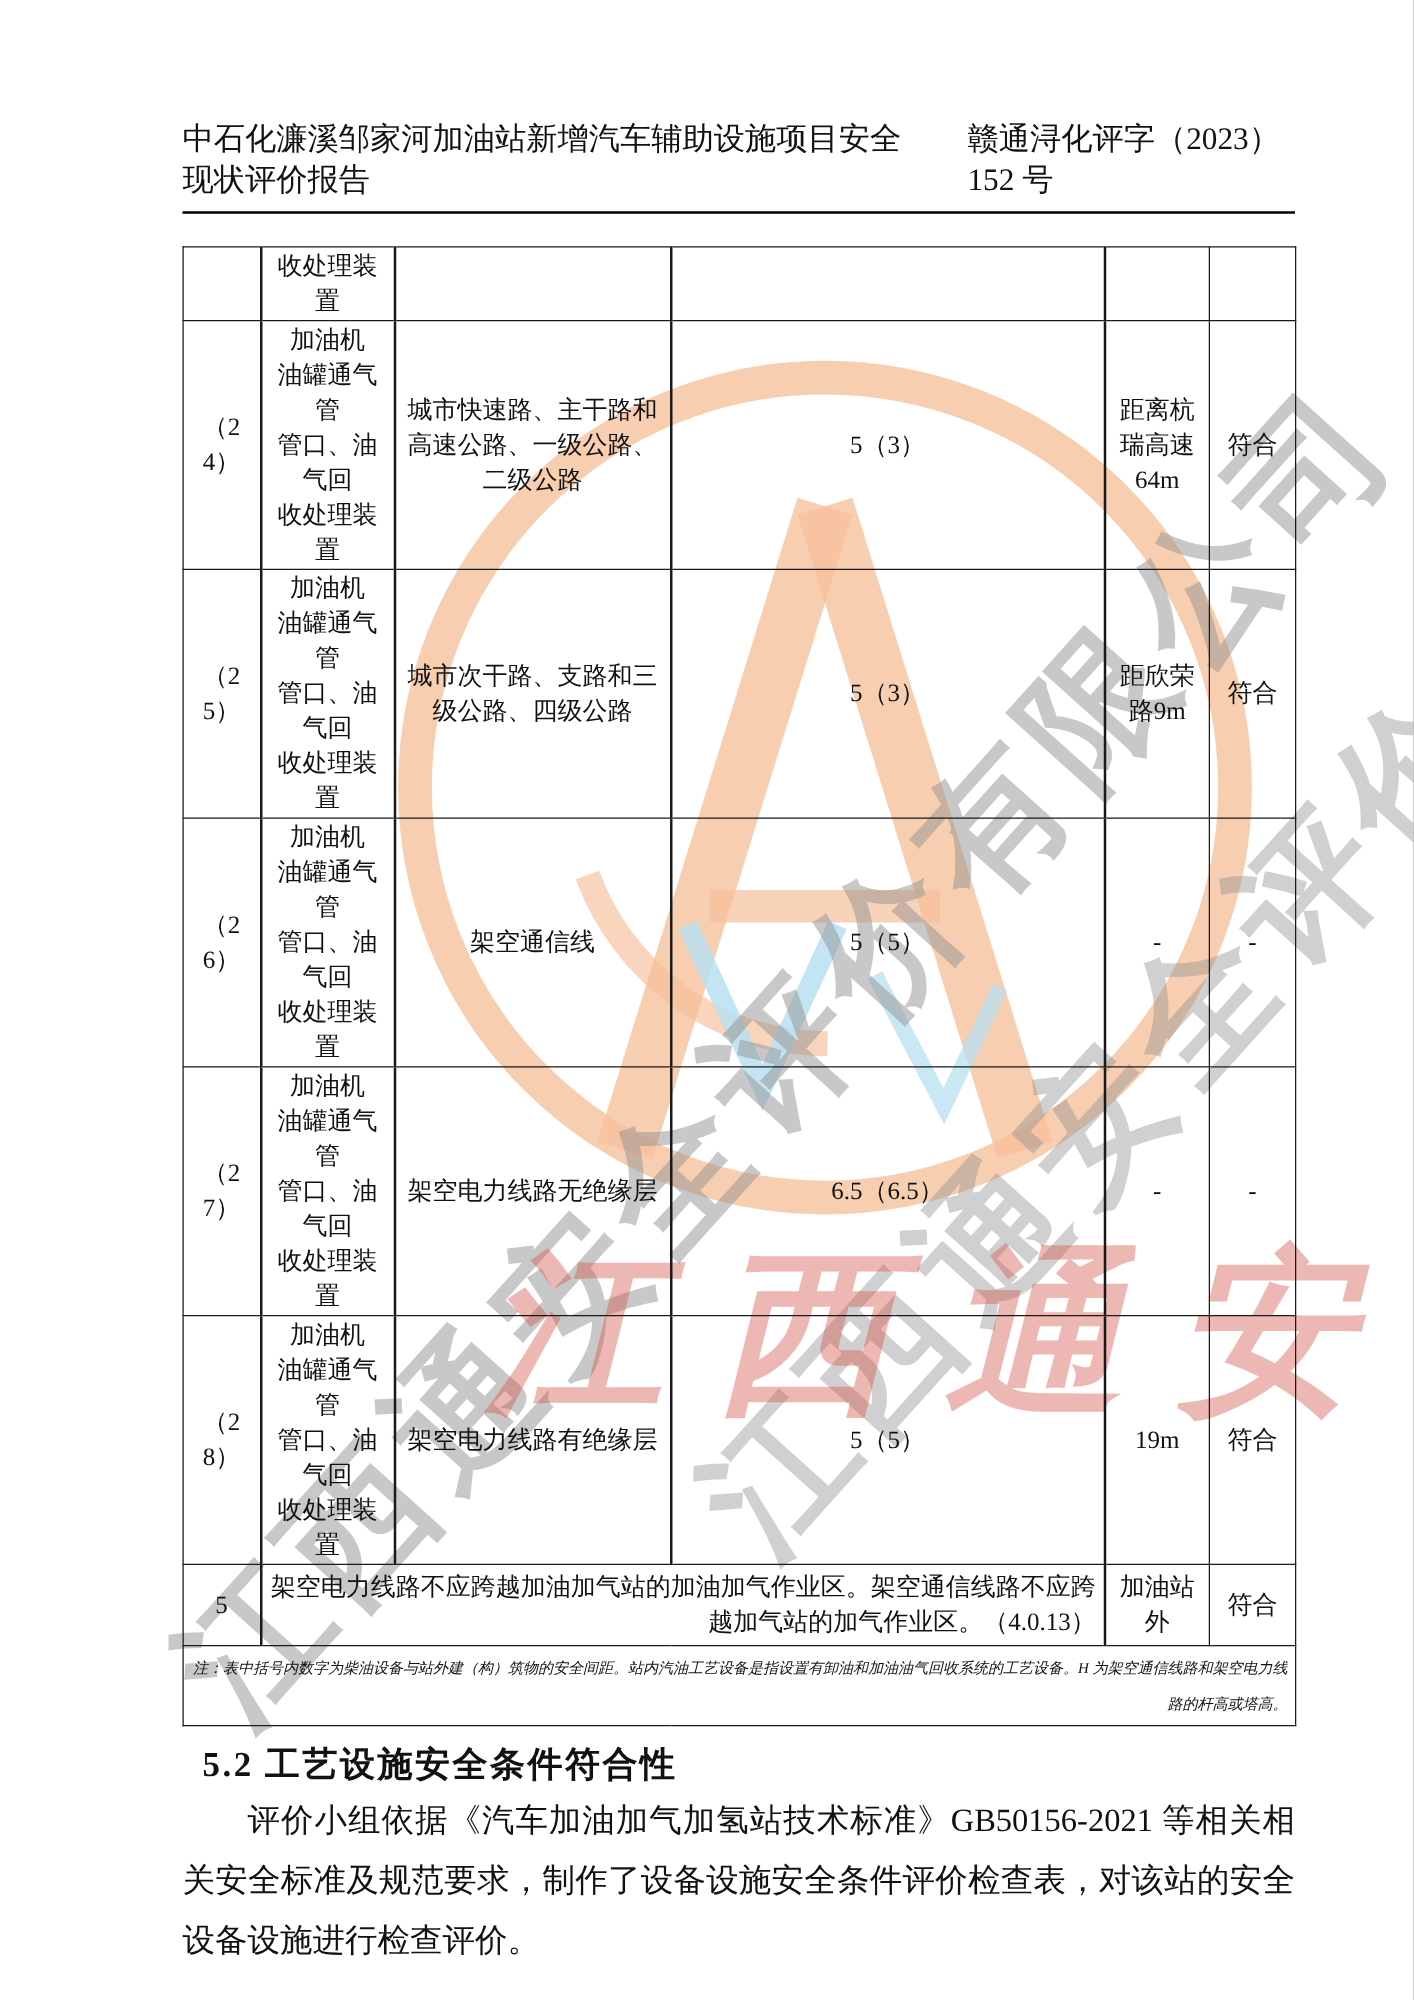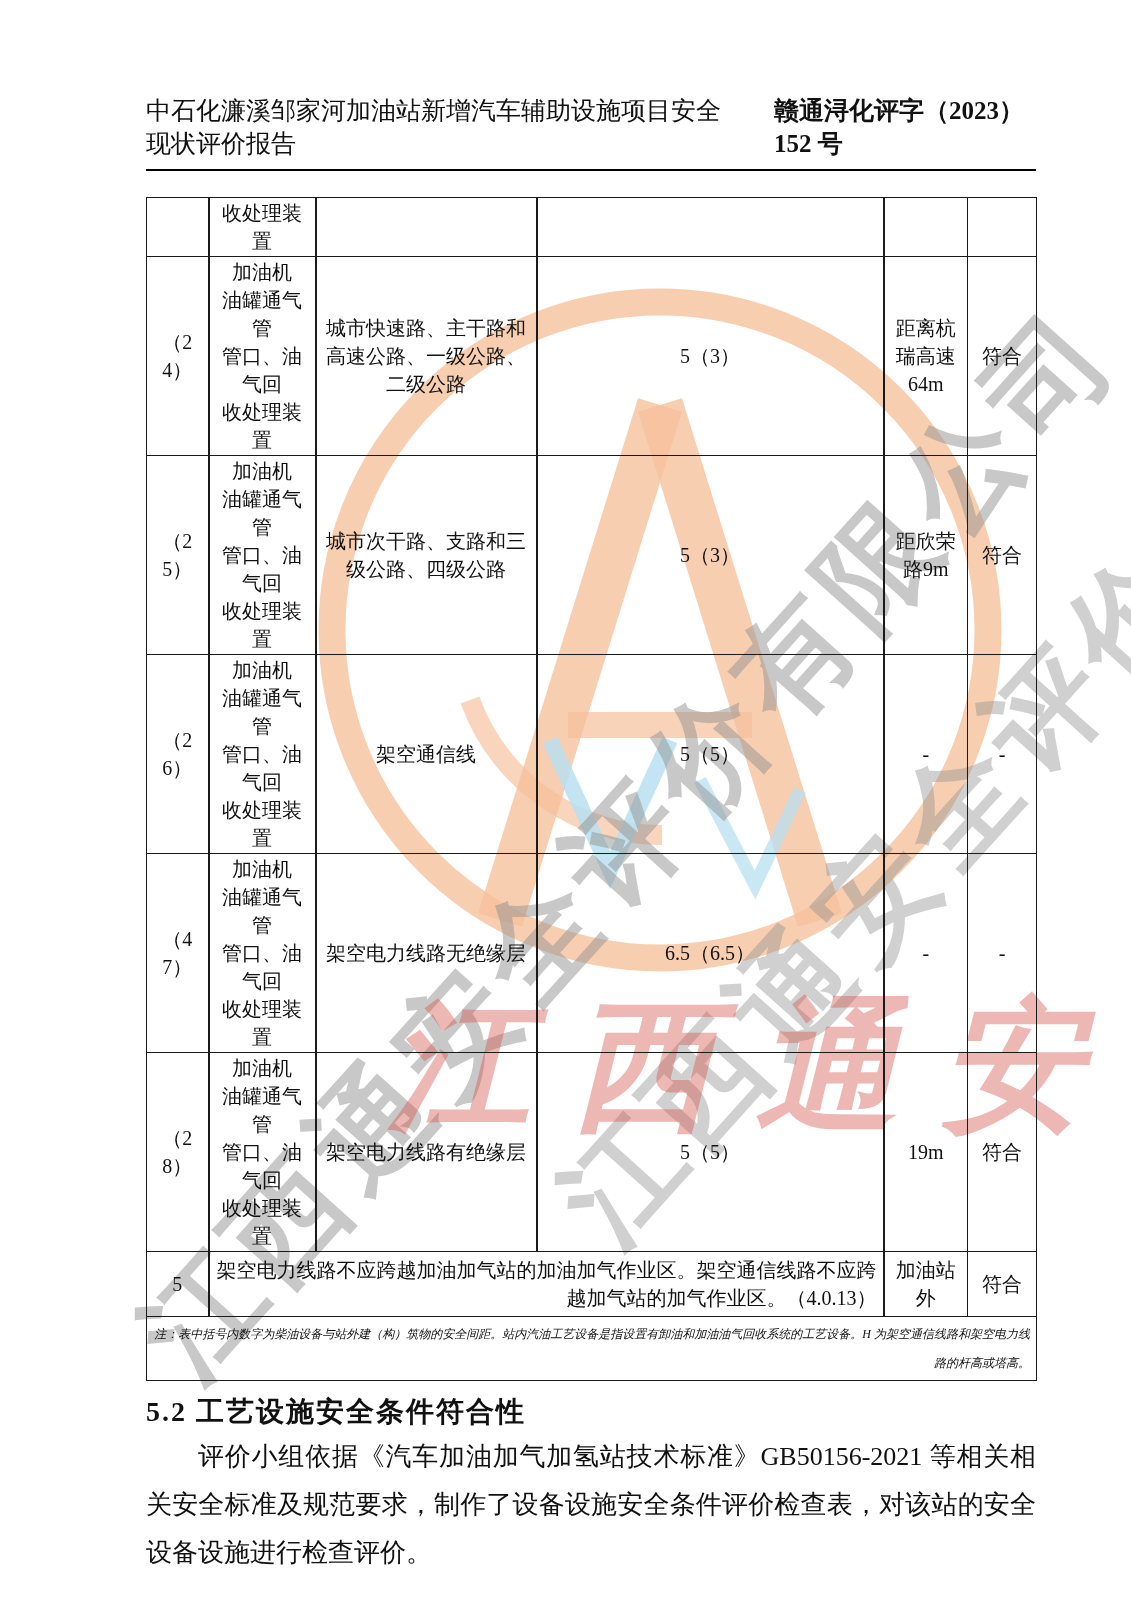--- a/index.html
+++ b/index.html
@@ -28,36 +28,36 @@
     font-size:142px;letter-spacing:42px;color:rgba(211,86,74,0.42);
     white-space:nowrap;
     font-style:italic;
   }
   
   .content{position:relative;z-index:1;padding:94px 95px 0 146px;}
   .doc-header{
     display:flex;justify-content:space-between;align-items:flex-end;
     font-size:25px;border-bottom:2.5px solid #000;padding-bottom:9px;
   }
-  .doc-header .right{font-weight:bold;padding-left:32px;}
+  .doc-header .right{font-weight:normal;padding-left:32px;}
   table{border-collapse:collapse;width:100%;table-layout:fixed;}
   td{border:1px solid #1a1a1a;padding:1px 4px;font-size:20px;line-height:28px;
      text-align:center;vertical-align:middle;word-break:break-all;}
   .t1{margin-top:26px;}
   .t1 td.b-l{border-left-width:2px;}
   .t1 td.b-r{border-right-width:2px;}
   .t1{border:1.5px solid #1a1a1a;}
   .pre{white-space:pre-line;}
   .t1 .r-cont td{height:34px;}
   .t1 .r-main td{height:117px;}
   .t1 .r-merge td{height:60px;}
   .t1 .r-merge .req{text-align:right;padding:2px 6px;}
   .t1 .r-note td{height:59px;text-align:right;font-size:12px;line-height:29px;padding:2px 6px;font-style:italic;}
   .para{font-size:26px;line-height:48px;text-indent:2em;margin:10px 0 0 0;text-align:justify;}
-  .h52{font-size:28px;font-weight:bold;margin:12px 0 0 0;letter-spacing:2px;}
+  .h52{font-size:28px;font-weight:bold;margin:12px 0 0 16px;letter-spacing:2px;}
   .para2{margin-top:2px;}
   svg.logo{position:absolute;left:300px;top:270px;}
 </style>
 </head>
 <body>
 
 <div class="page">
 
   <div class="wm-layer">
     <svg class="logo" width="720" height="720" viewBox="0 0 720 720">
@@ -126,21 +126,21 @@
         <td class="pre b-l b-r">加油机
 油罐通气管
 管口、油气回
 收处理装置</td>
         <td class="b-r">架空通信线</td>
         <td class="b-r">5（5）</td>
         <td>-</td>
         <td>-</td>
       </tr>
       <tr class="r-main">
-        <td>（47）</td>
+        <td>（27）</td>
         <td class="pre b-l b-r">加油机
 油罐通气管
 管口、油气回
 收处理装置</td>
         <td class="b-r">架空电力线路无绝缘层</td>
         <td class="b-r">6.5（6.5）</td>
         <td>-</td>
         <td>-</td>
       </tr>
       <tr class="r-main">

